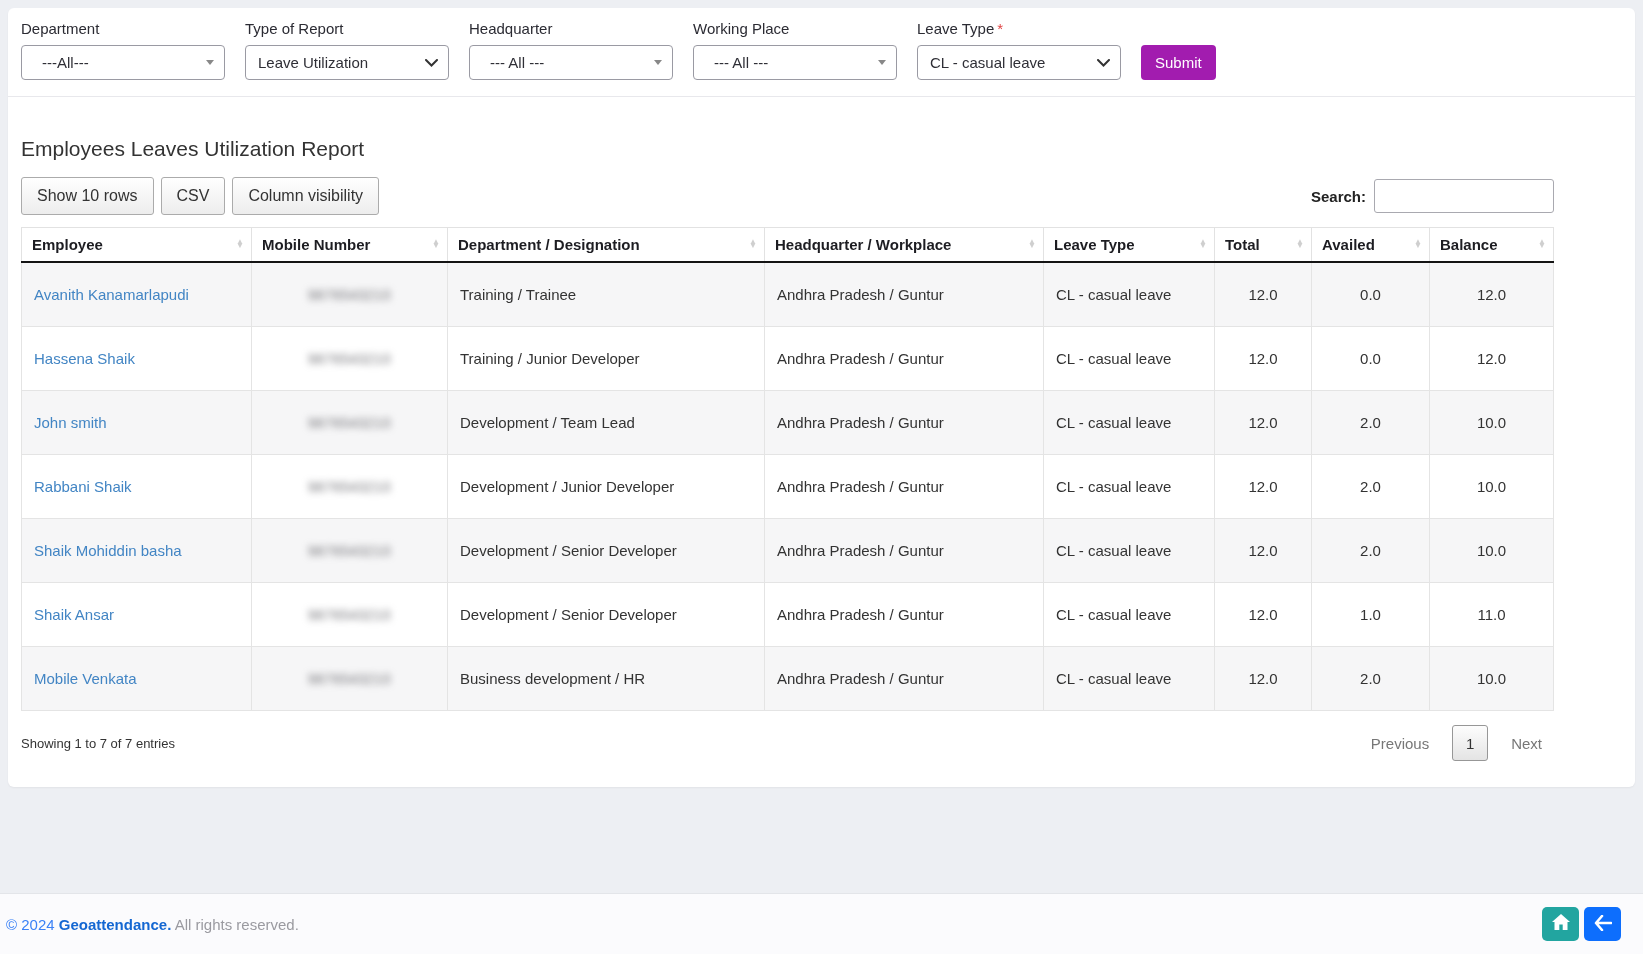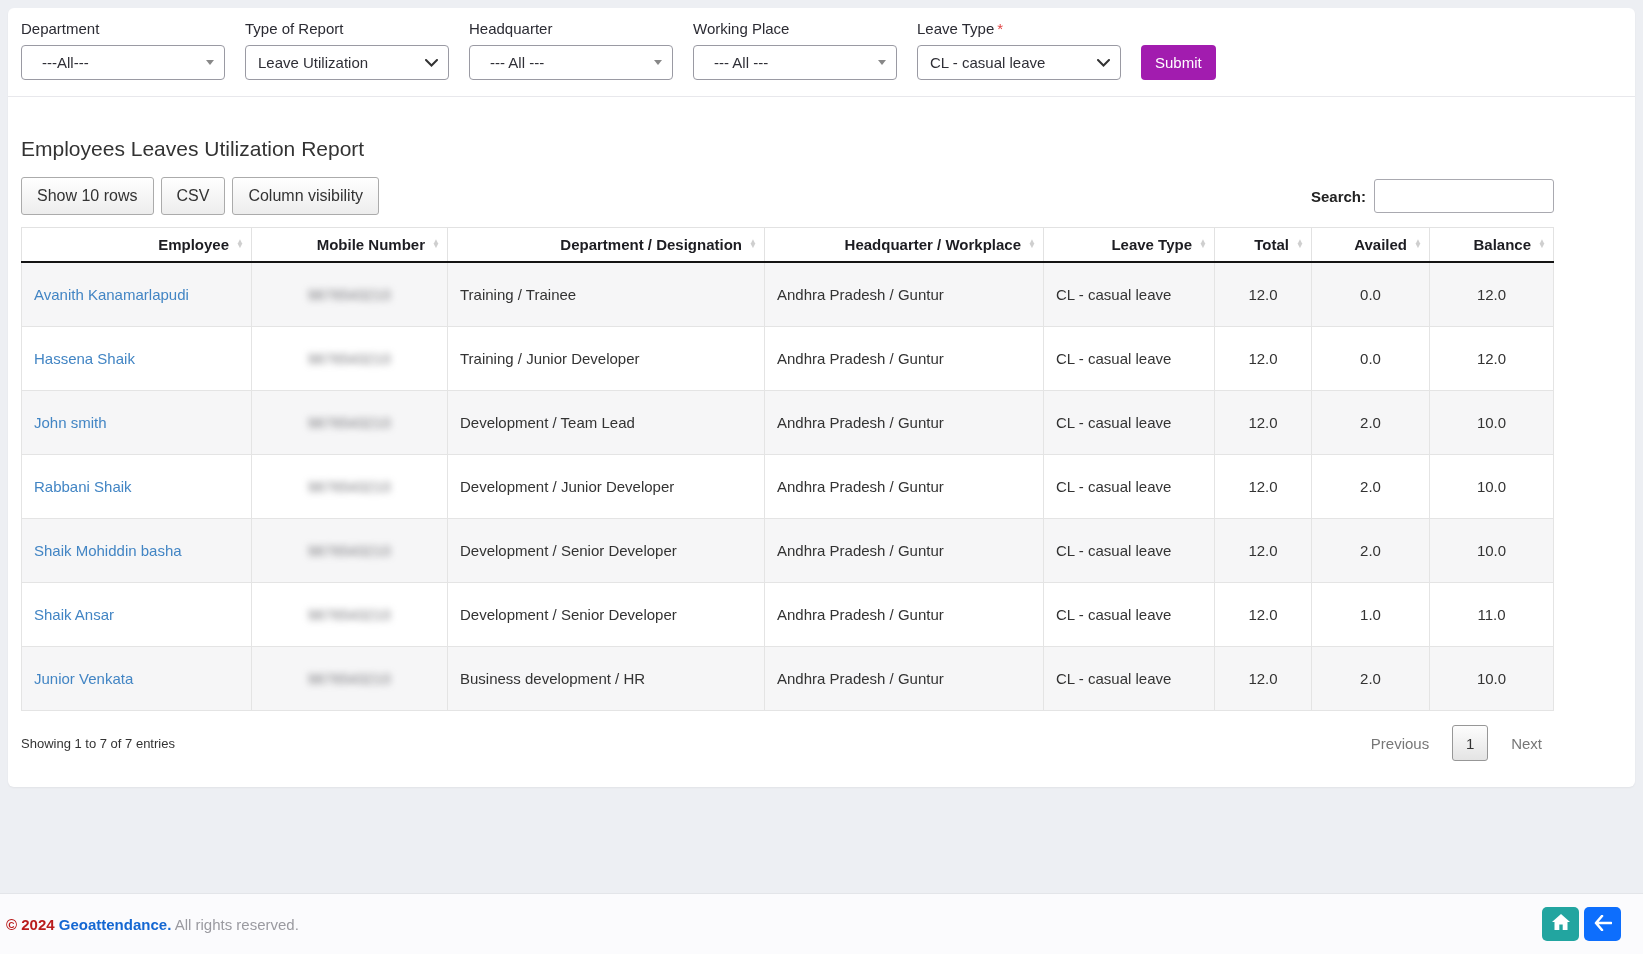--- a/index.html
+++ b/index.html
@@ -87,21 +87,21 @@
     font-family:"Liberation Sans", sans-serif;
   }
   
   table { width:100%; border-collapse:collapse; font-size:15px; }
   th {
     border:1px solid #e2e2e2;
     border-bottom:2px solid #141414;
     padding:8px 22px 8px 10px;
     font-weight:bold;
     color:#1d1d22;
-    text-align:right;
+    text-align:left;
     position:relative;
     cursor:pointer;
     background:#fff;
     white-space:nowrap;
   }
   .sorticons {
     position:absolute; right:7px; top:50%;
     transform:translateY(-50%);
     display:flex; flex-direction:column;
     line-height:.62;
@@ -142,21 +142,21 @@
   
   .page-footer {
     position:absolute; left:0; bottom:0;
     width:100%; height:61px;
     background:#fbfbfd;
     border-top:1px solid #e3e5e9;
     display:flex; align-items:center; justify-content:space-between;
     padding:0 22px 0 6px;
     font-size:15px;
   }
-  .copy .c-year { color:#b91c1c; font-weight:bold; }
+  .copy .c-year { color:#3b82f6; font-weight:normal; }
   .copy .c-brand { color:#1467d2; font-weight:bold; cursor:pointer; }
   .copy .c-rights { color:#9a9aa0; }
   .foot-btns { display:flex; gap:5px; }
   .icon-btn {
     width:37px; height:34px;
     border:none; border-radius:5px;
     display:flex; align-items:center; justify-content:center;
     cursor:pointer;
   }
   .icon-btn.home { background:#22a5a0; }
@@ -327,21 +327,21 @@
             <td class="emp">Shaik Ansar</td>
             <td class="c"><span class="blurred">9876543210</span></td>
             <td>Development / Senior Developer</td>
             <td>Andhra Pradesh / Guntur</td>
             <td>CL - casual leave</td>
             <td class="c">12.0</td>
             <td class="c">1.0</td>
             <td class="c">11.0</td>
           </tr>
           <tr>
-            <td class="emp">Junior Venkata</td>
+            <td class="emp">Mobile Venkata</td>
             <td class="c"><span class="blurred">9876543210</span></td>
             <td>Business development / HR</td>
             <td>Andhra Pradesh / Guntur</td>
             <td>CL - casual leave</td>
             <td class="c">12.0</td>
             <td class="c">2.0</td>
             <td class="c">10.0</td>
           </tr>
         </tbody>
       </table>

